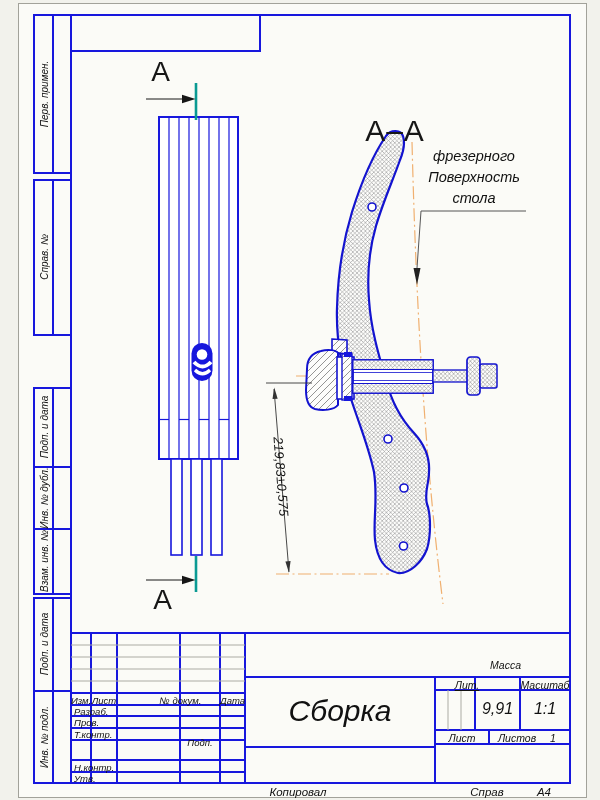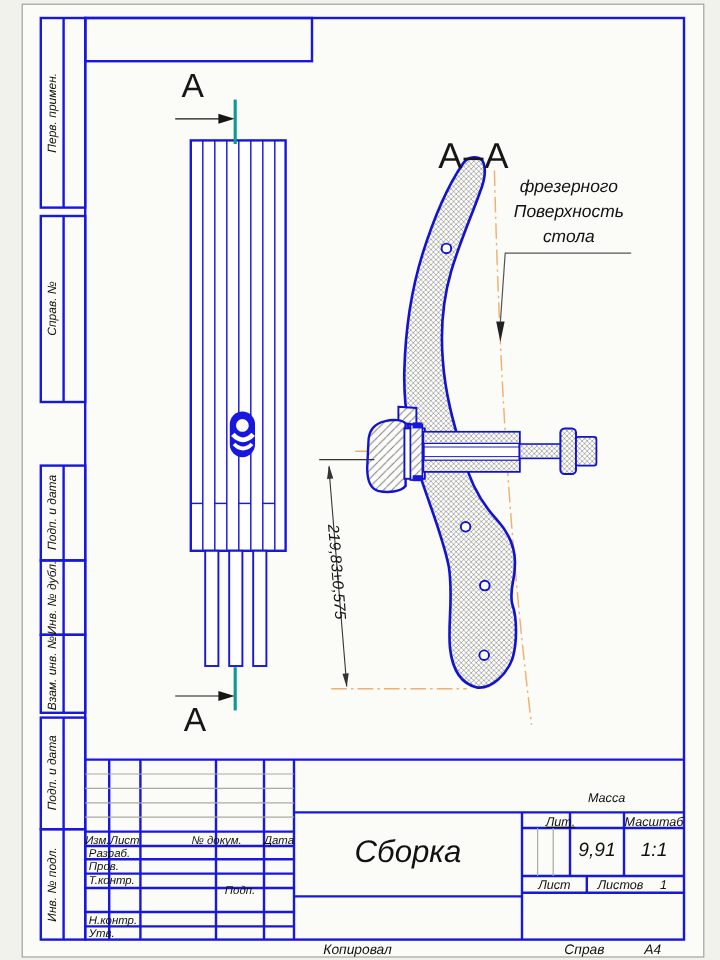--- a/index.html
+++ b/index.html
@@ -13,21 +13,21 @@
   .side-lbl{position:absolute;transform:translate(-50%,-50%) rotate(-90deg);
             font-style:italic;font-size:10px;white-space:nowrap;}
   .big-a{position:absolute;font-size:28px;font-style:normal;font-weight:400;
          letter-spacing:1px;color:#161616;}
   #sec-title{font-size:30px;margin-top:32px;}
   #note{position:absolute;left:420px;top:146px;width:108px;text-align:center;
         font-style:italic;font-size:14.5px;line-height:21px;}
   #dim-text{position:absolute;left:222px;top:469px;width:118px;text-align:center;
             font-style:italic;font-size:13px;transform:rotate(85.5deg);}
   #doc-title{position:absolute;left:247px;top:694px;width:186px;text-align:center;
-             font-style:italic;font-size:26px;}
+             font-style:italic;font-size:30px;}
   .tb-s{font-size:9.5px;}
   .tb-m{font-size:10.5px;}
   .tb-v{font-size:16px;}
 </style>
 </head>
 <body>
 
 <div id="sheet"></div>
 
 <svg width="600" height="800" viewBox="0 0 600 800">

